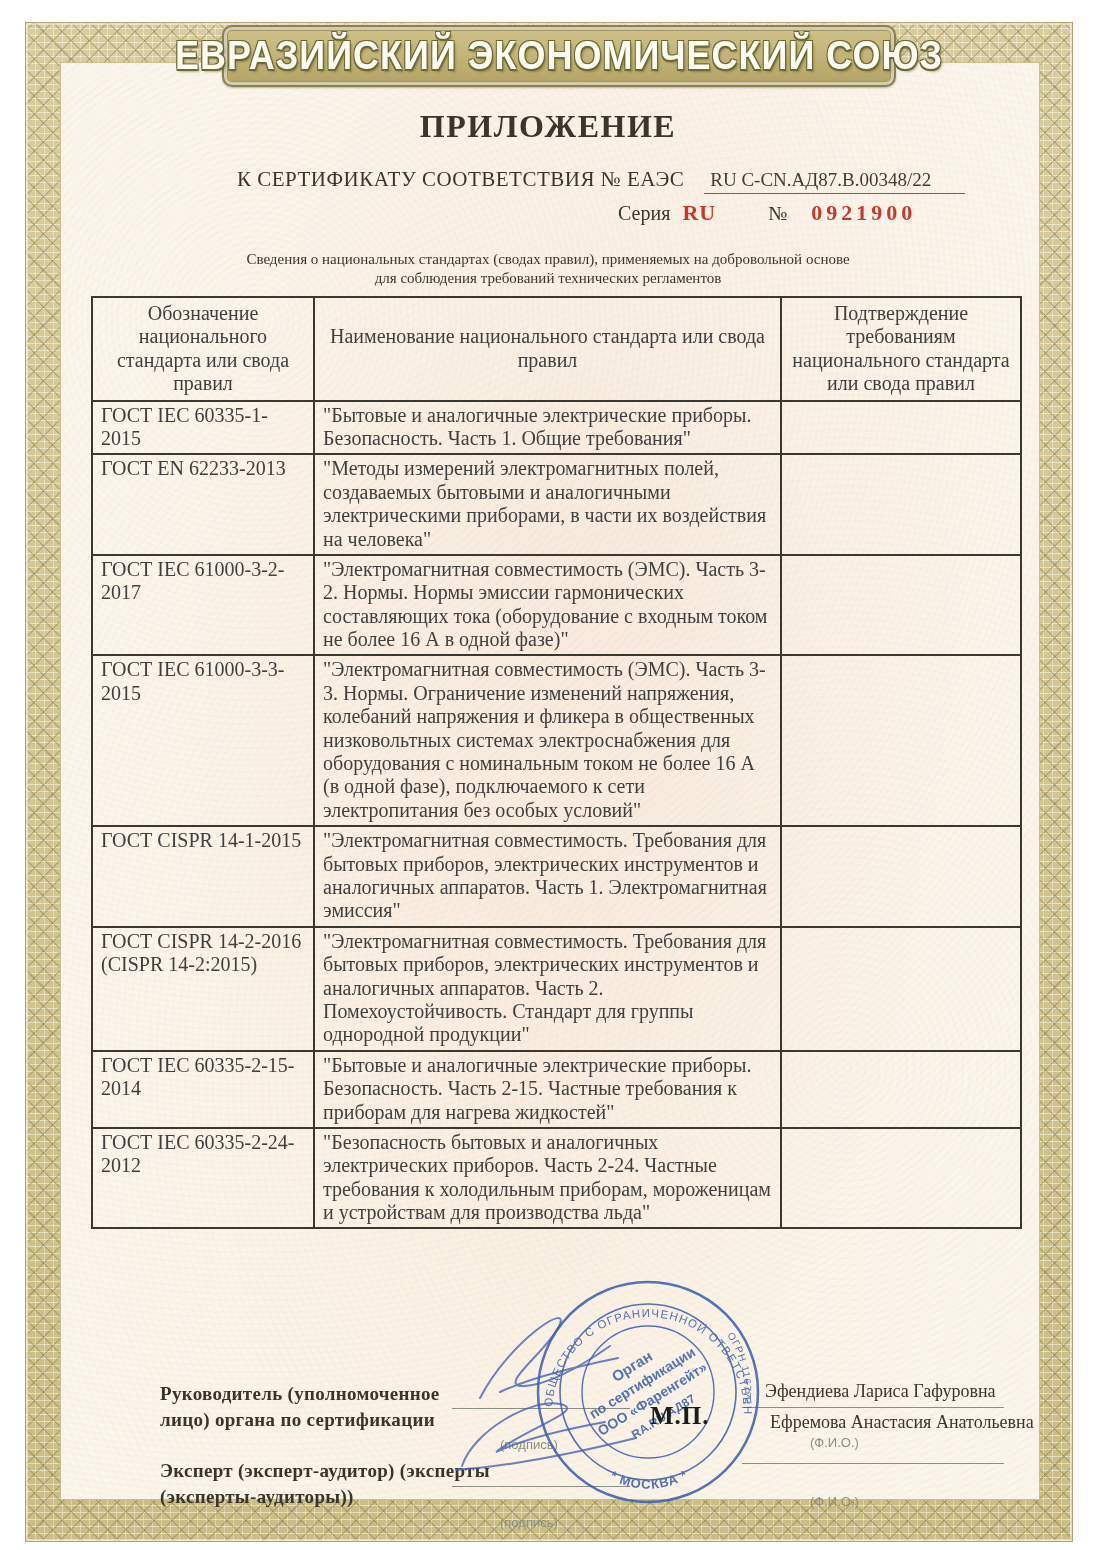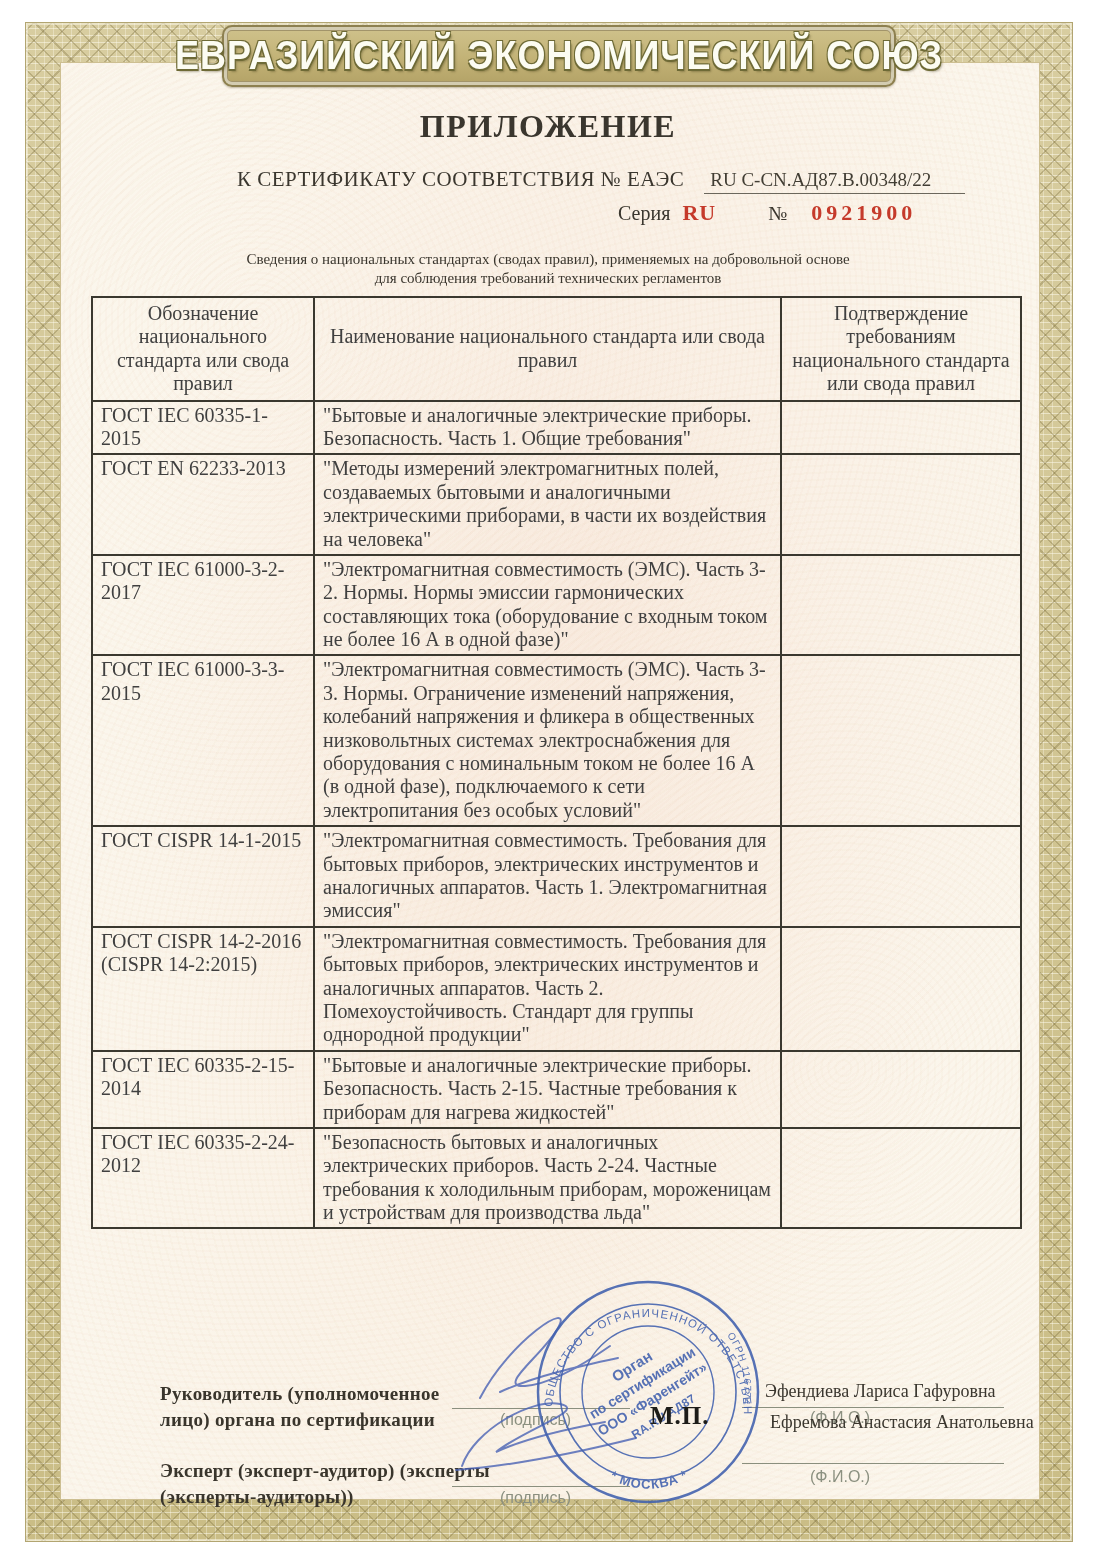--- a/index.html
+++ b/index.html
@@ -89,21 +89,21 @@
   .std-table td.designation{white-space:normal;}
   
   .role{position:absolute;font-size:19px;font-weight:bold;color:#39352c;line-height:1.35;letter-spacing:.3px;}
   .role1{left:160px;top:1381px;width:320px;}
   .role2{left:160px;top:1458px;width:330px;}
   .sig-line{position:absolute;border-bottom:1px solid #8a8f7e;}
   .line1{left:452px;top:1408px;width:178px;}
   .line2{left:452px;top:1486px;width:178px;}
   .fio-line1{left:742px;top:1407px;width:262px;}
   .fio-line2{left:742px;top:1463px;width:262px;}
-  .caption{position:absolute;font-size:16px;color:var(--caption-gray);font-family:"Liberation Sans","DejaVu Sans",sans-serif;}
+  .caption{position:absolute;font-size:13px;color:var(--caption-gray);font-family:"Liberation Sans","DejaVu Sans",sans-serif;margin-top:26px;}
   .cap-sig1{left:500px;top:1411px;}
   .cap-sig2{left:500px;top:1489px;}
   .cap-fio1{left:810px;top:1409px;}
   .cap-fio2{left:810px;top:1468px;}
   .fio-name{position:absolute;font-size:18px;color:#3a362e;white-space:nowrap;}
   .name1{left:765px;top:1381px;}
   .name2{left:752px;top:1412px;margin-left:18px;}
   .mp-label{position:absolute;left:650px;top:1402px;font-size:25px;font-weight:bold;color:#1d1c18;letter-spacing:1px;}
   .stamp{position:absolute;left:531px;top:1275px;opacity:.88;}
   .signature-svg{position:absolute;left:440px;top:1280px;}

